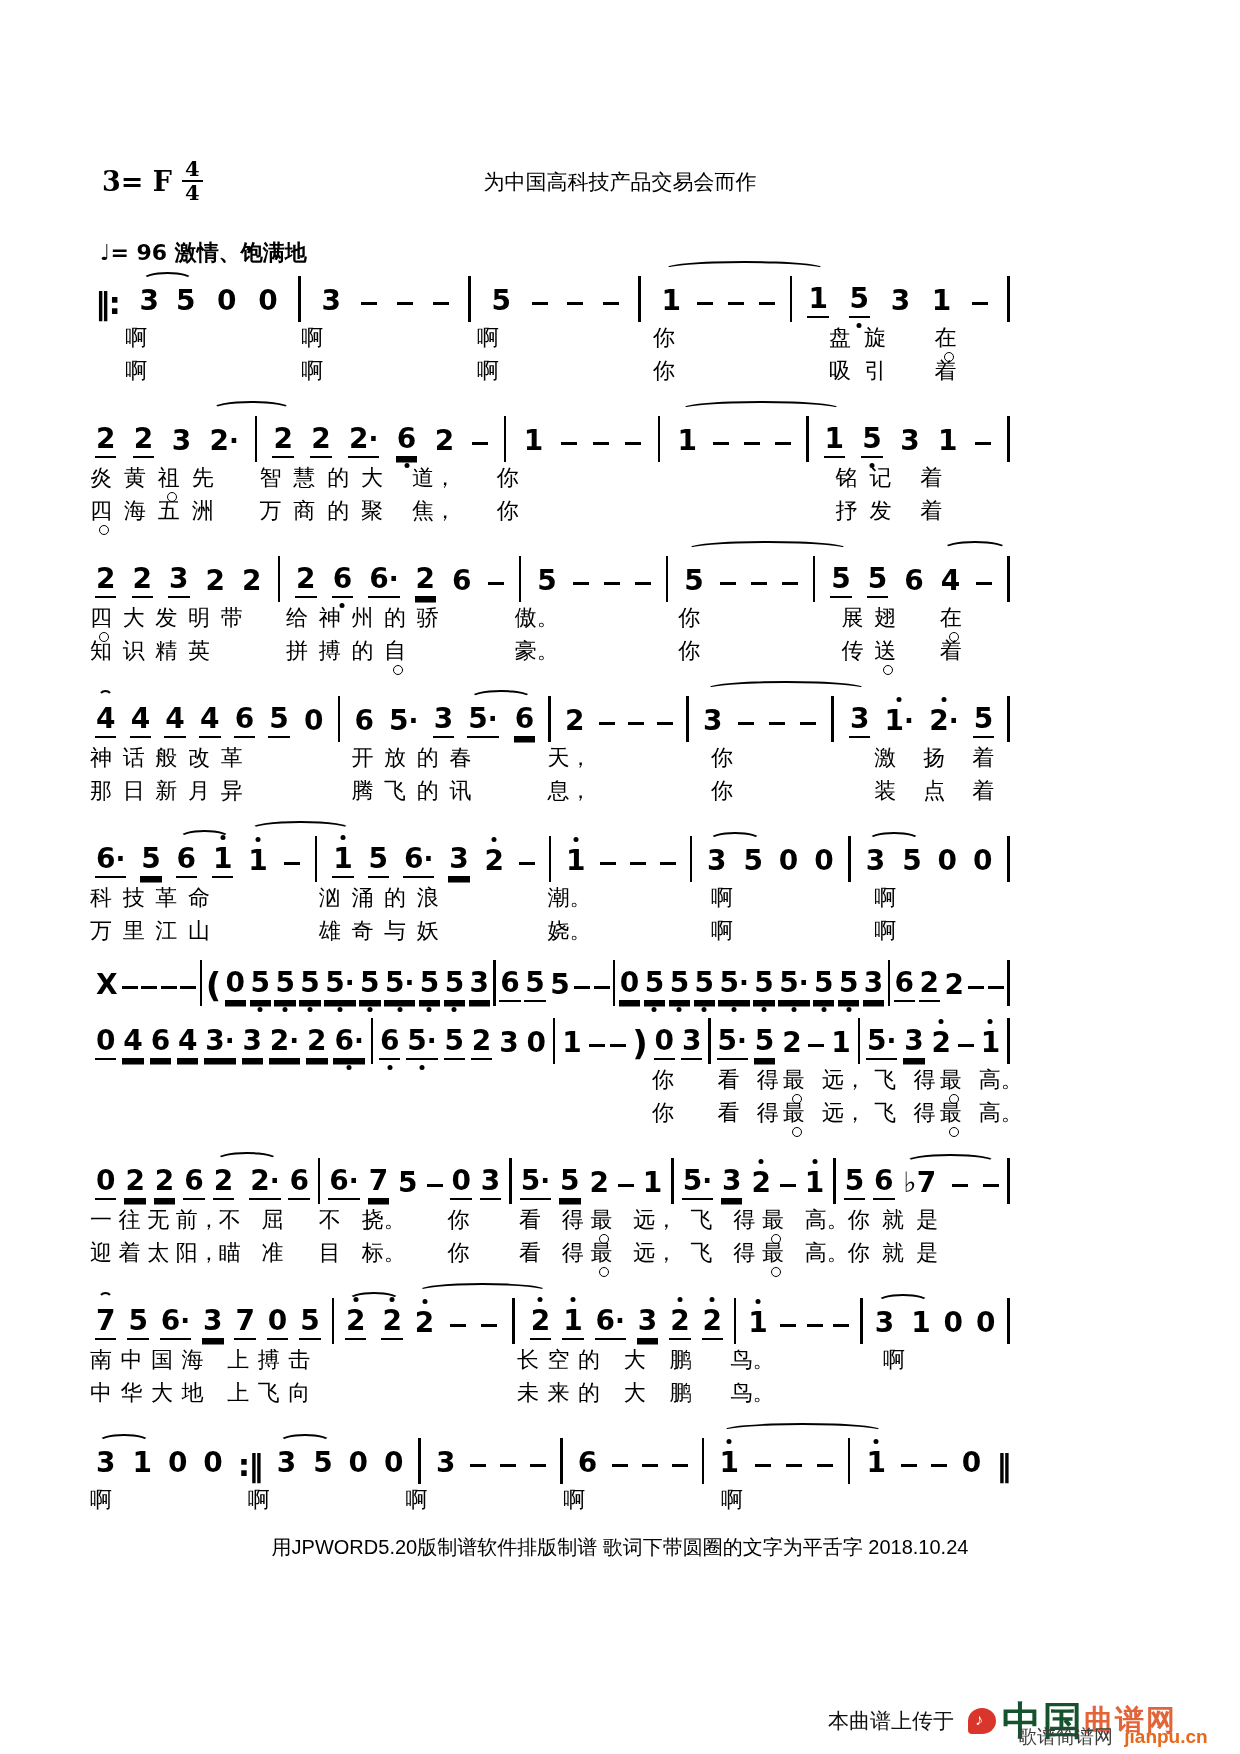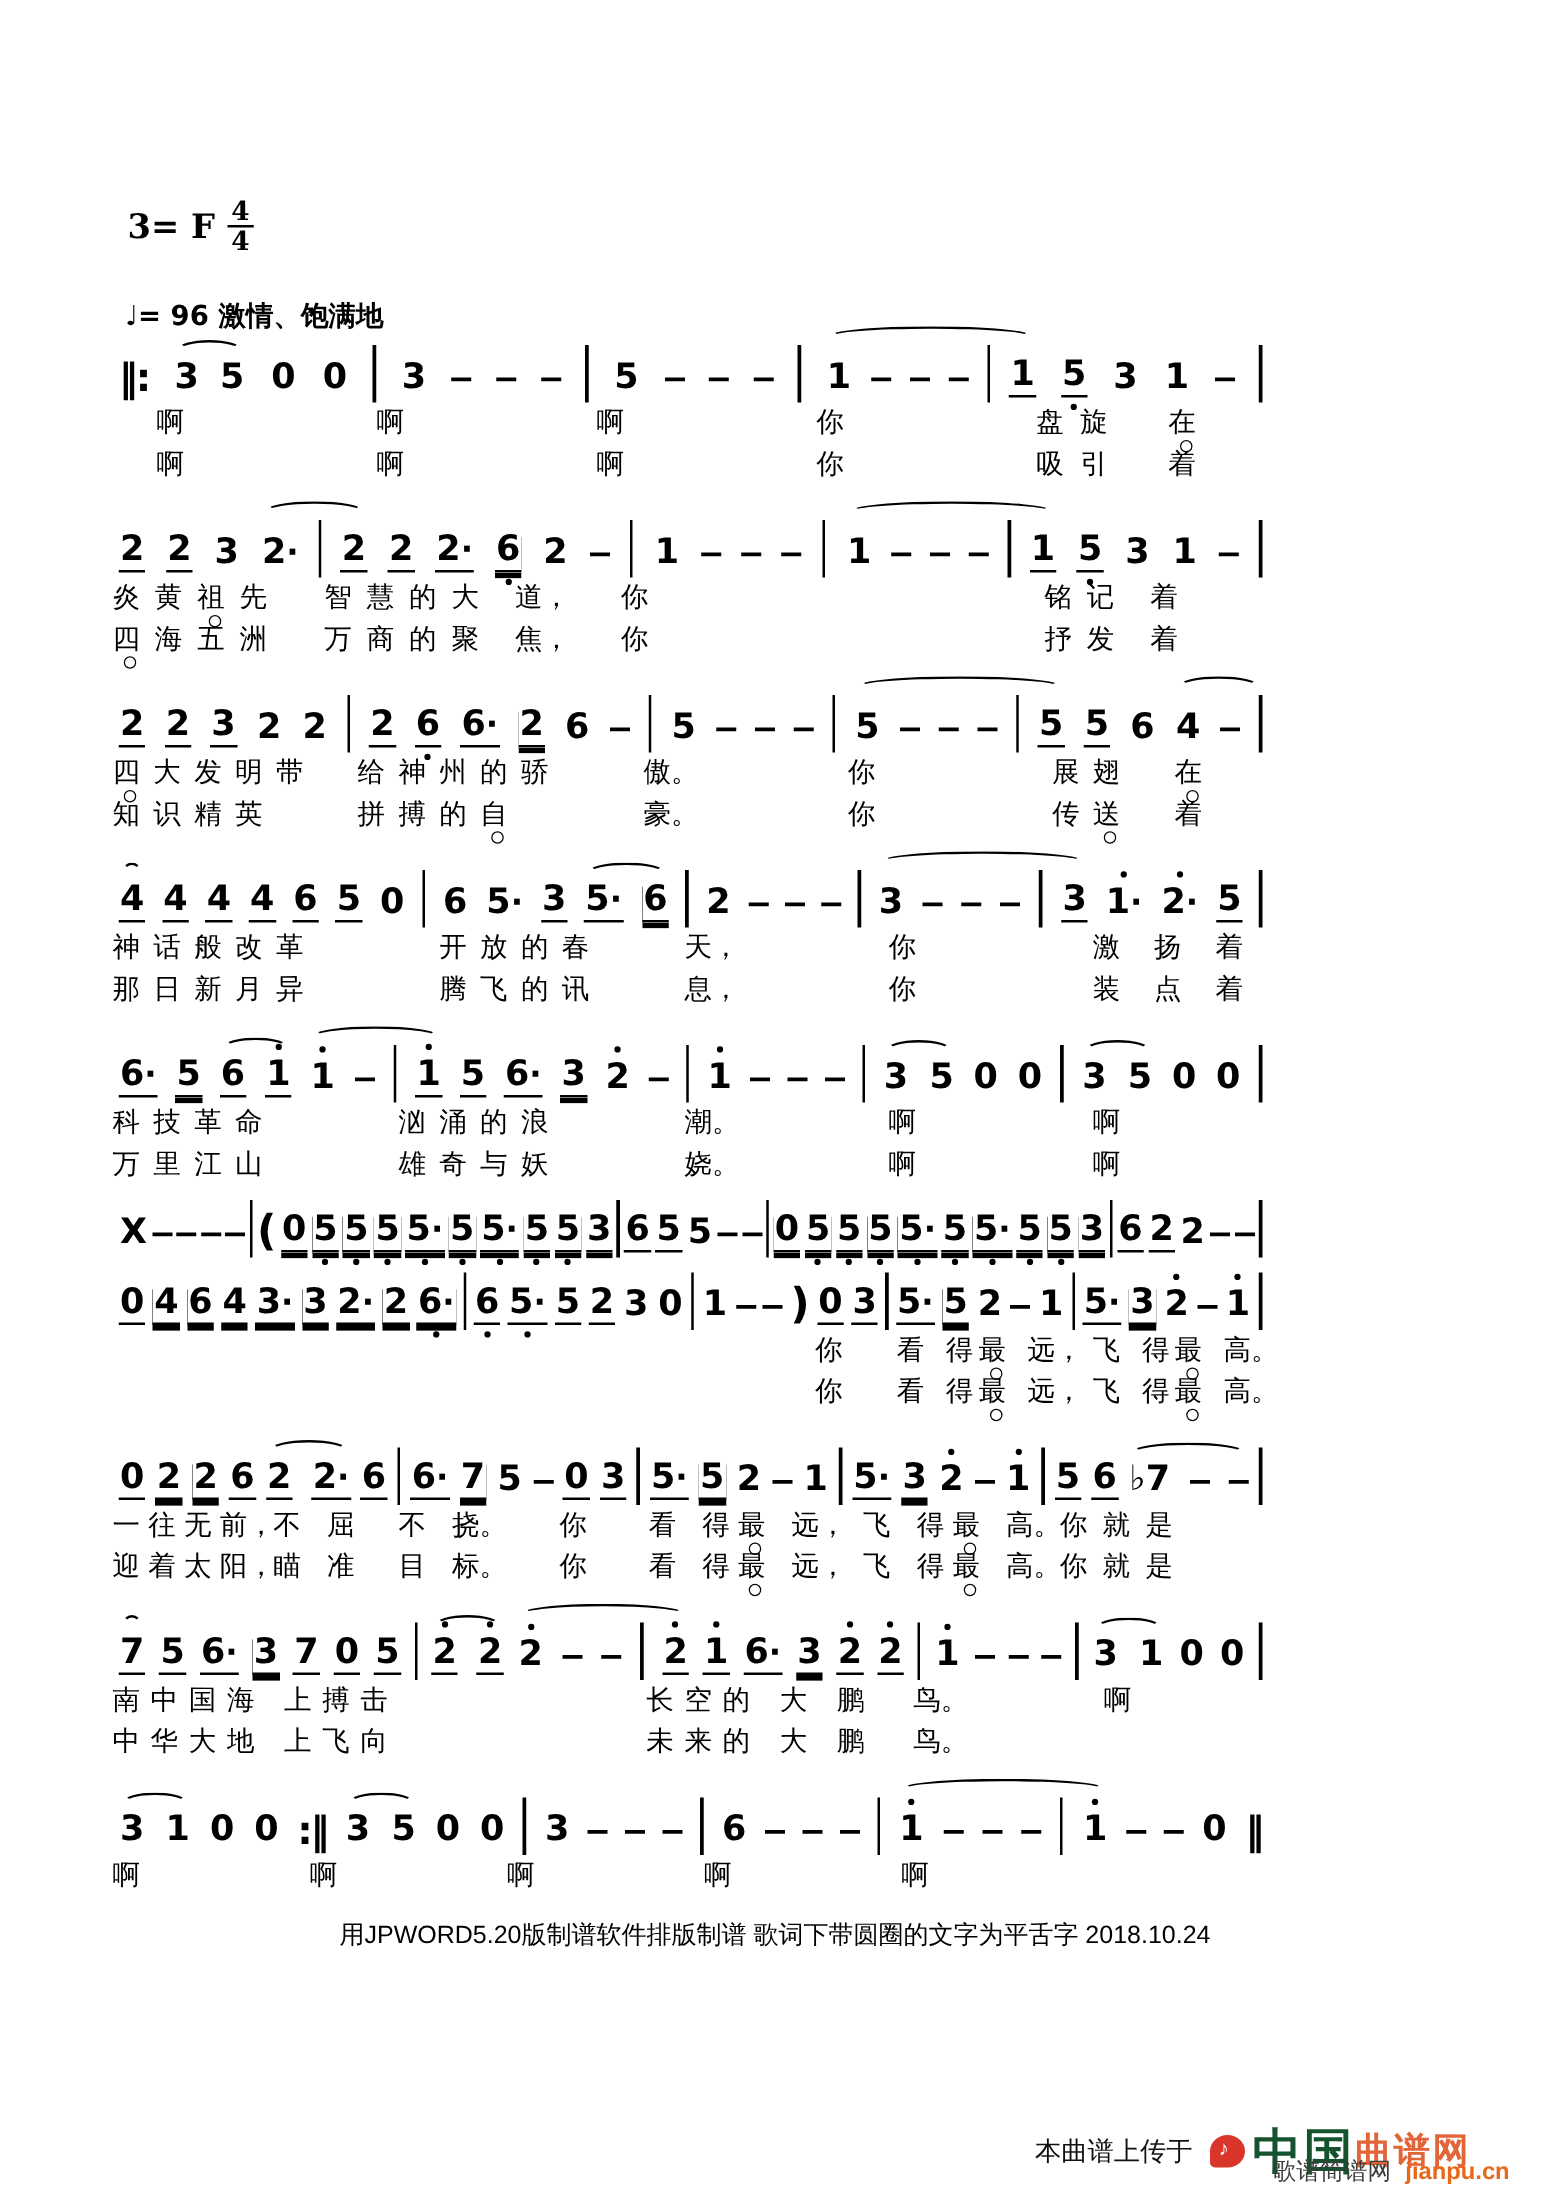--- a/index.html
+++ b/index.html
@@ -80,20 +80,21 @@
 
 
   <div class="hdr-key">
     <span>3= F</span>
     <span class="ts">
       <span class="ts-num">4</span>
       <span class="ts-den">4</span>
     </span>
   </div>
 
+  <div class="hdr-ded">为中国高科技产品交易会而作</div>
 
 
   <div class="hdr-tempo">♩= 96  激情、饱满地</div>
 
   <div class="score">
       <div class="sys">
         <div class="notes">
           <span class="rep">‖:</span>
           <span class="arcg">
             <span class="note">3</span>

